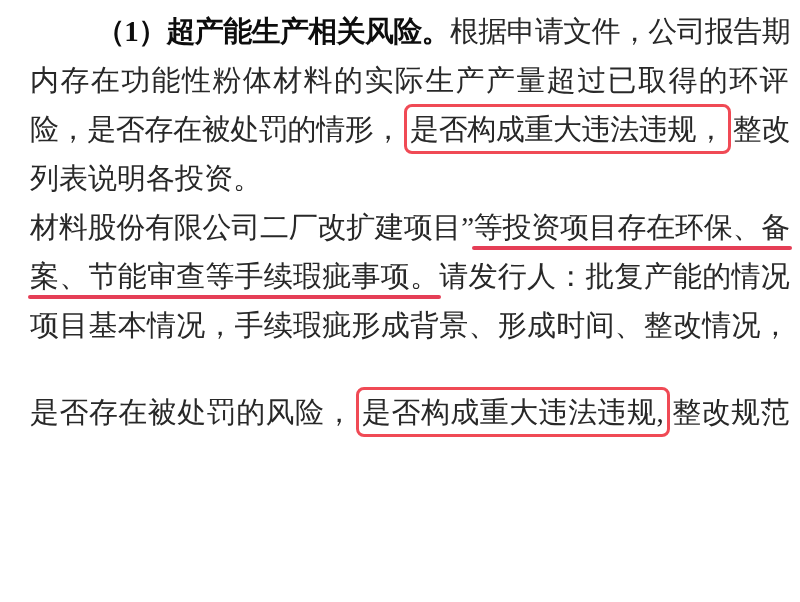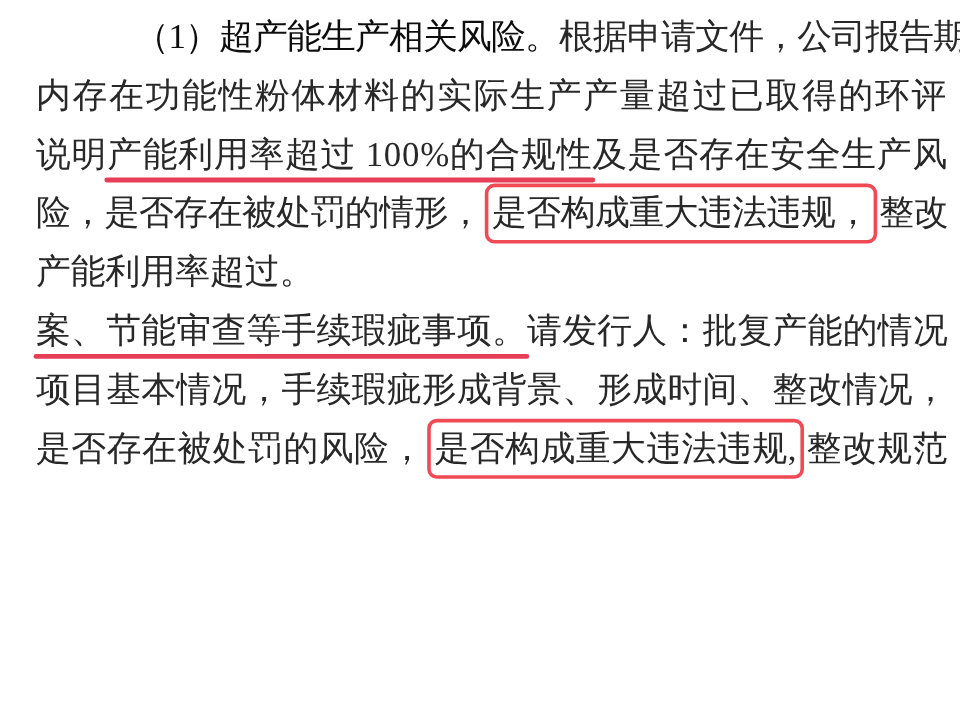--- a/index.html
+++ b/index.html
@@ -21,21 +21,21 @@
   .line{
     position:relative;
     height:49px;line-height:49px;
     font-size:29px;
     white-space:nowrap;
     width:760px;
   }
   .line.indent{padding-left:66px;width:694px;}
   .inner{display:inline;}
   .seg-normal{color:var(--text);}
-  .seg-bold{font-weight:normal;color:var(--heading);margin-left:16px;}
+  .seg-bold{font-weight:bold;color:var(--heading);}
   .seg-underline{
     position:relative;color:var(--text);
   }
   .seg-underline::after{
     content:"";position:absolute;left:-2px;right:-2px;bottom:-7px;
     height:4.5px;background:var(--u-red);border-radius:2.5px;
   }
   .seg-boxed{
     color:var(--text);
     border:3px solid var(--box-red);
@@ -43,19 +43,19 @@
     padding:6px 3px;
     margin:0 2px;
   }
 </style>
 </head>
 <body>
 
 <div class="page">
     <div class="line indent" style="letter-spacing: -0.66px;"><span class="inner"><span class="seg-bold">（1）超产能生产相关风险。</span><span class="seg-normal">根据申请文件，公司报告期</span></span></div>
     <div class="line" style="letter-spacing: 1.4px;"><span class="inner"><span class="seg-normal">内存在功能性粉体材料的实际生产产量超过已取得的环评</span></span></div>
-    <div class="line" style="letter-spacing: 0.645647px;"><span class="inner"><span class="seg-normal">说明</span><span class="seg-underline">产能利用率超过 100%的合规性</span><span class="seg-normal">及是否存在安全生产风</span></span></div>
     <div class="line" style="letter-spacing: -0.384615px;"><span class="inner"><span class="seg-normal">险，是否存在被处罚的情形，</span><span class="seg-boxed">是否构成重大违法违规，</span><span class="seg-normal">整改</span></span></div>
-    <div class="line"><span class="inner"><span class="seg-normal">产能利用率超过。</span></span></div>
+    <div class="line"><span class="inner"><span class="seg-normal">列表说明各投资。</span></span></div>
+    <div class="line" style="letter-spacing: -0.25463px;"><span class="inner"><span class="seg-normal">材料股份有限公司二厂改扩建项目”</span><span class="seg-underline">等投资项目存在环保、备</span></span></div>
     <div class="line" style="letter-spacing: 0.230769px;"><span class="inner"><span class="seg-underline">案、节能审查等手续瑕疵事项。</span><span class="seg-normal">请发行人：批复产能的情况</span></span></div>
     <div class="line" style="letter-spacing: 0.230769px;"><span class="inner"><span class="seg-normal">项目基本情况，手续瑕疵形成背景、形成时间、整改情况，</span></span></div>
-    <div class="line" style="letter-spacing: 0.451923px;"><span class="inner"><span class="seg-normal">是否存在被处罚的风险，</span><span class="seg-boxed">是否构成重大违法违规,</span><span class="seg-normal">整改规范</span></span></div>
+    <div class="line" style="letter-spacing: 0.451923px; margin-top: 38px;"><span class="inner"><span class="seg-normal">是否存在被处罚的风险，</span><span class="seg-boxed">是否构成重大违法违规,</span><span class="seg-normal">整改规范</span></span></div>
   </div>
 
 </body></html>

